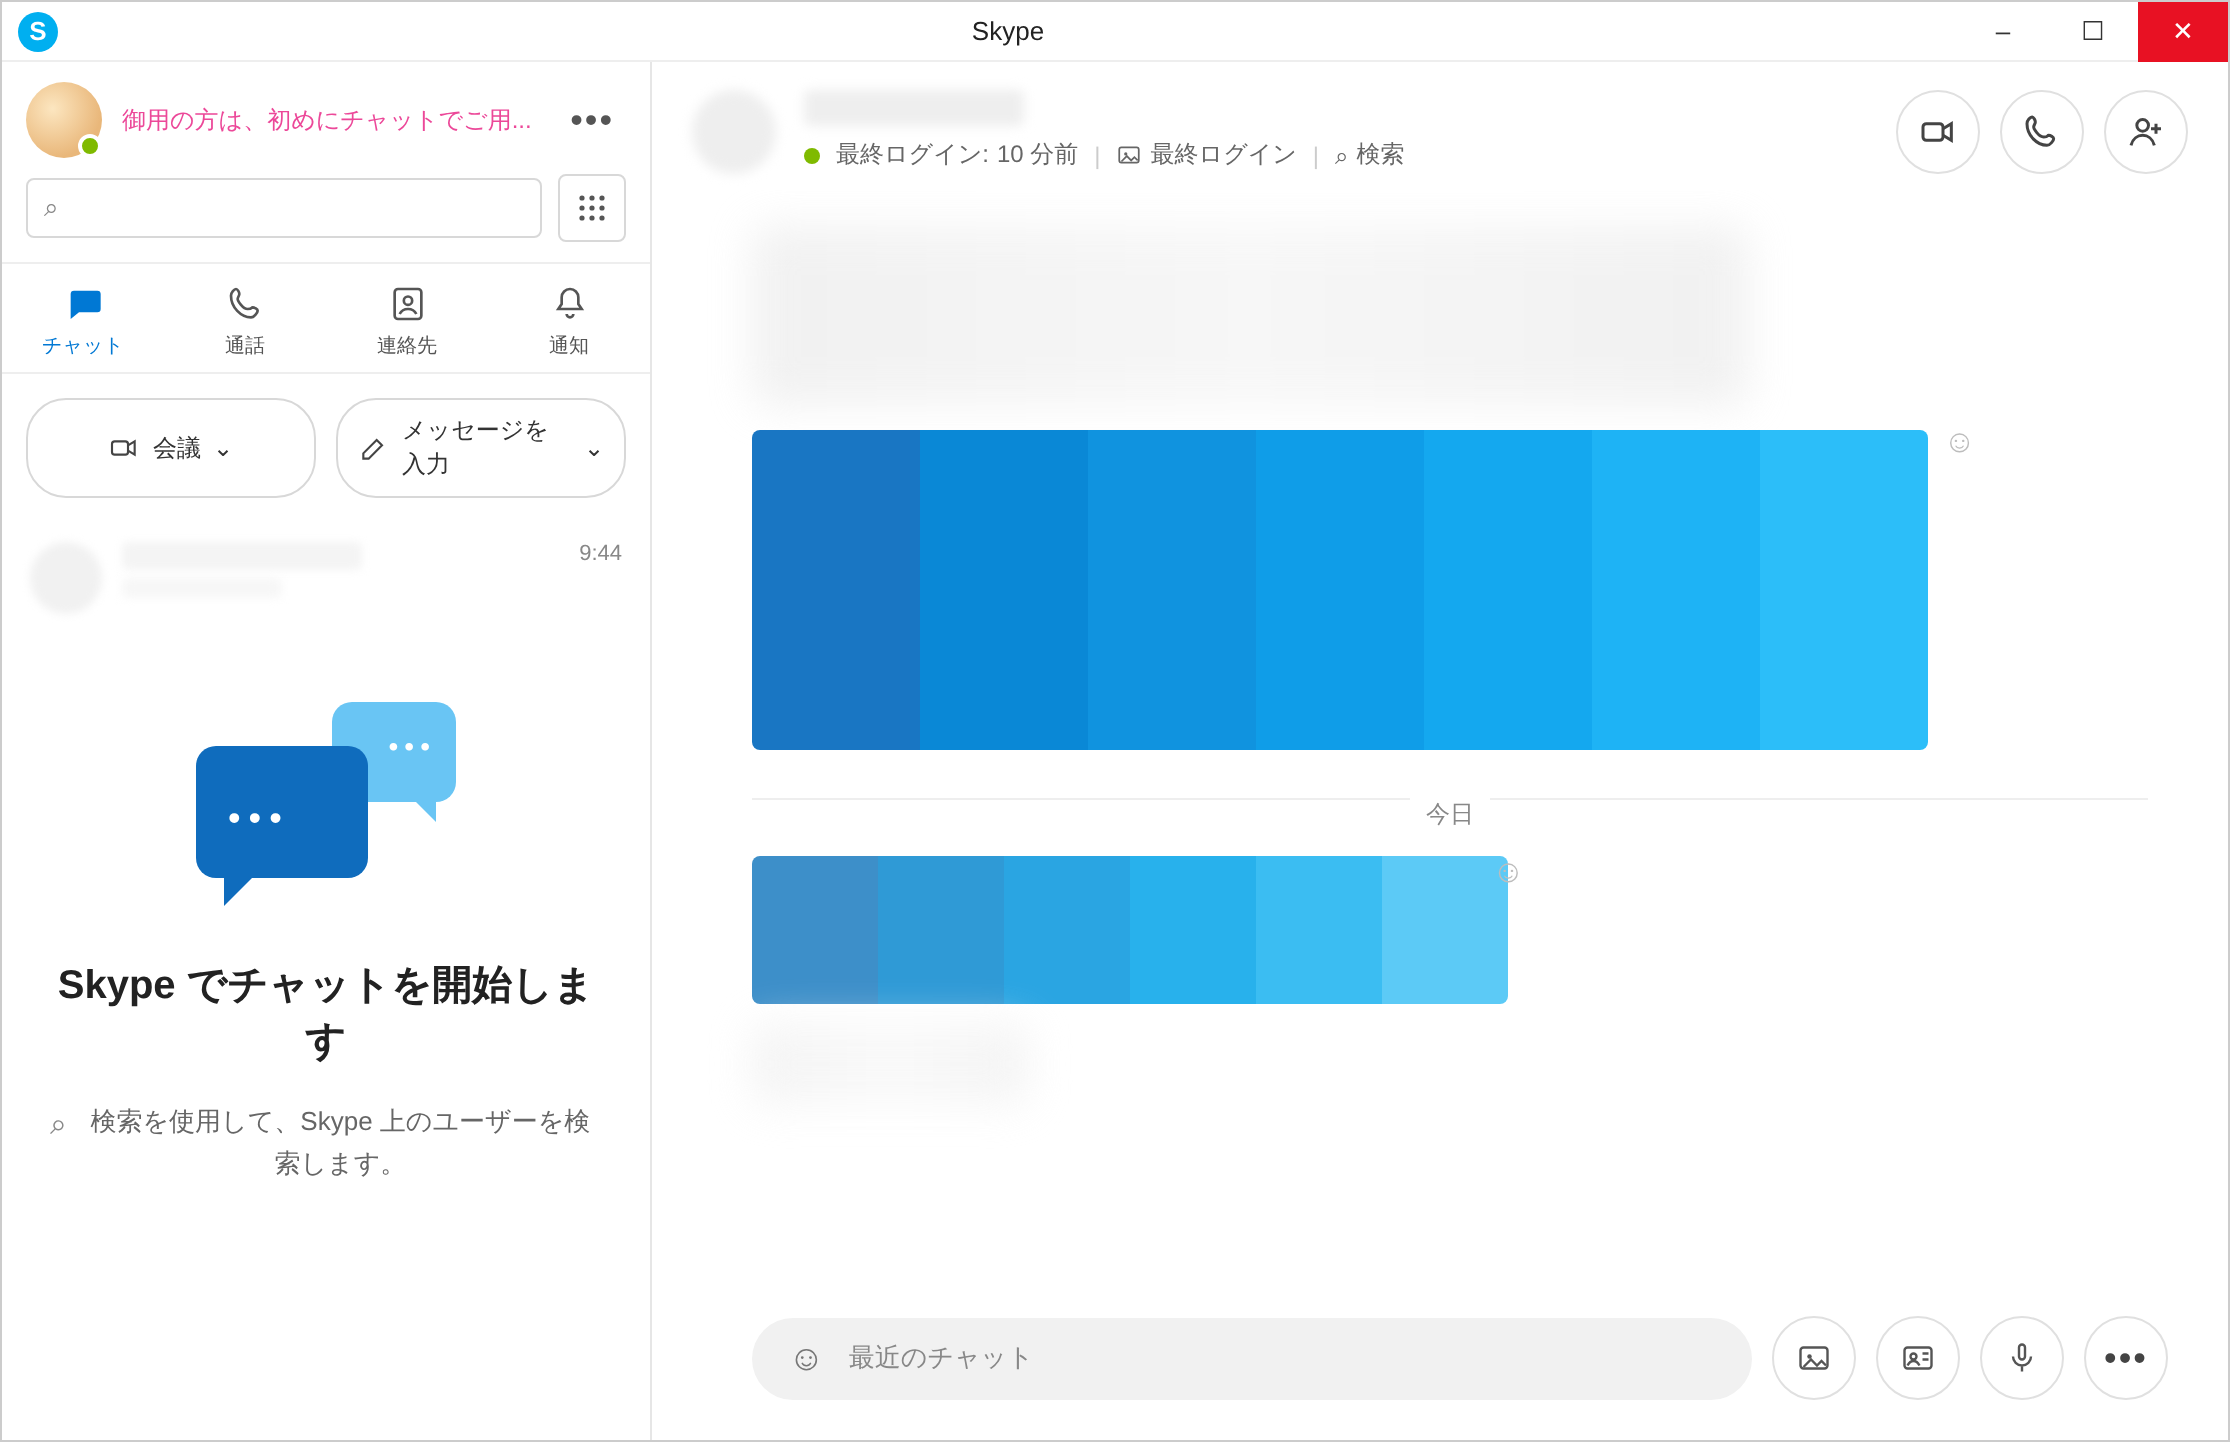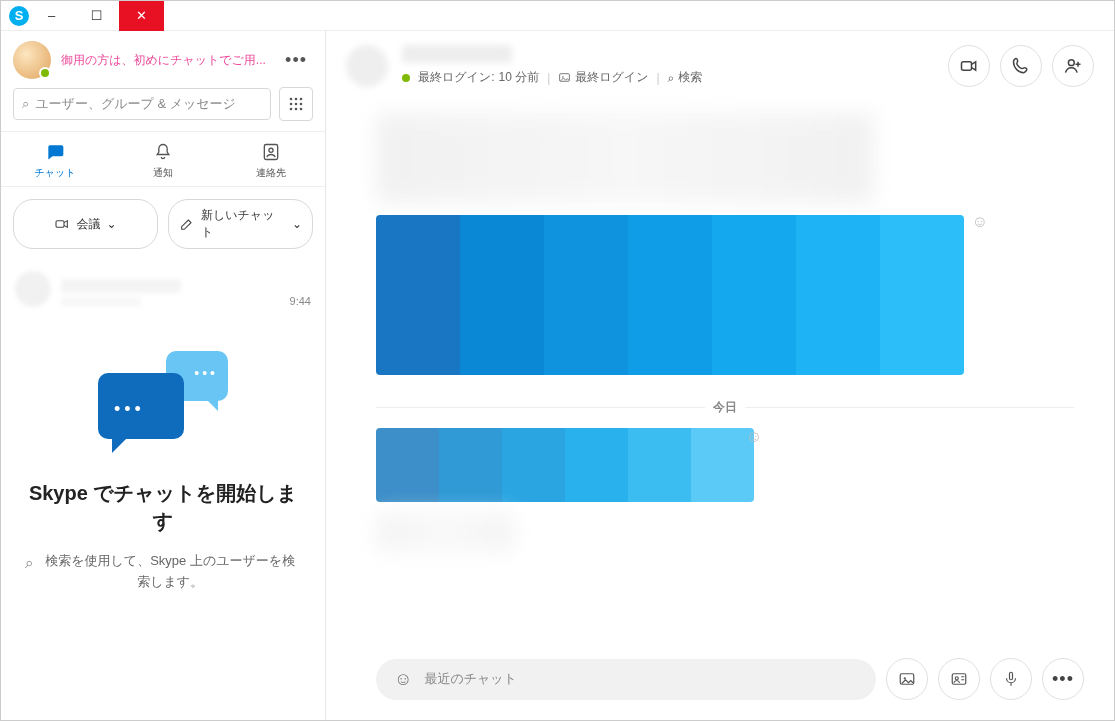--- a/index.html
+++ b/index.html
@@ -27,21 +27,21 @@
   .searchbox { flex: 1; display: flex; align-items: center; border: 1px solid #d8d8d8; border-radius: 4px; padding: 6px 8px; gap: 6px; color: #888; }
   .dialpad { width: 34px; height: 34px; border: 1px solid #d8d8d8; border-radius: 4px; display: flex; align-items: center; justify-content: center; color: #555; }
   .navtabs { display: flex; border-top: 1px solid #eee; border-bottom: 1px solid #eee; }
   .navtab { flex: 1; display: flex; flex-direction: column; align-items: center; padding: 10px 4px 6px 4px; gap: 4px; color: #555; font-size: 10px; }
   .navtab.active { color: #0078d4; }
   .navtab .ico { font-size: 18px; }
   .navtab .lbl { font-size: 10px; }
   .actionrow { display: flex; gap: 10px; padding: 12px; }
   .pill { flex: 1; display: flex; align-items: center; justify-content: center; gap: 6px; border: 1px solid #d8d8d8; border-radius: 20px; padding: 7px 10px; font-size: 12px; color: #333; }
   .recent-hdr { padding: 4px 12px 8px 12px; font-size: 12px; color: #777; }
-  .chat-item { display: flex; align-items: flex-end; padding: 10px 14px; gap: 10px; background: #fff; }
+  .chat-item { display: flex; align-items: flex-start; padding: 10px 14px; gap: 10px; background: #fff; }
   .chat-item .blurav { width: 36px; height: 36px; border-radius: 50%; background: #f1f1f1; filter: blur(2px); }
   .chat-item .ctext { flex: 1; }
   .chat-item .ctext .ln1 { font-size: 13px; color: #ddd; height: 14px; background: #f4f4f4; width: 120px; border-radius: 3px; filter: blur(2px); }
   .chat-item .ctext .ln2 { margin-top: 4px; font-size: 11px; color: #eee; height: 10px; background: #f7f7f7; width: 80px; border-radius: 3px; filter: blur(2px); }
   .chat-item .ts { font-size: 11px; color: #888; margin-left: auto; }
   .empty-area { flex: 1; display: flex; flex-direction: column; align-items: center; justify-content: flex-start; padding: 34px 24px 0 24px; text-align: center; }
   .chat-illus { position: relative; width: 130px; height: 110px; margin-bottom: 18px; }
   .bubble1 { position: absolute; left: 0; top: 22px; width: 86px; height: 66px; background: #0f6cbd; border-radius: 10px; }
   .bubble1:after { content: ""; position: absolute; left: 14px; bottom: -14px; border-width: 14px 14px 0 0; border-style: solid; border-color: #0f6cbd transparent transparent transparent; }
   .bubble2 { position: absolute; right: 0; top: 0; width: 62px; height: 50px; background: #69c5f4; border-radius: 10px; }
@@ -61,37 +61,38 @@
   .sep { color: #ccc; }
   .meta-link { display: flex; align-items: center; gap: 4px; text-align: center; }
   .hbtns { margin-left: auto; display: flex; gap: 10px; }
   .roundbtn { width: 42px; height: 42px; border-radius: 50%; border: 1px solid #e0e0e0; display: flex; align-items: center; justify-content: center; color: #444; font-size: 18px; background: #fff; }
   .conv-body { flex: 1; overflow: hidden; position: relative; padding: 6px 40px 0 50px; }
   .msg-block { filter: blur(10px); background: linear-gradient(90deg,#e8e8e8,#f2f2f2,#e8e8e8); border-radius: 8px; margin: 12px 200px 12px 0; height: 90px; opacity: 0.6; }
   .msg-blue { position: relative; margin: 10px 110px 24px 0; height: 160px; border-radius: 4px; overflow: hidden; display: flex; }
   .msg-blue .seg { flex: 1; }
   .msg-blue .seg:nth-child(1){ background:#1976c3;} .msg-blue .seg:nth-child(2){ background:#0a88d6;} .msg-blue .seg:nth-child(3){ background:#1093df;} .msg-blue .seg:nth-child(4){ background:#0f9de8;} .msg-blue .seg:nth-child(5){ background:#14a8ef;} .msg-blue .seg:nth-child(6){ background:#1eb3f5;} .msg-blue .seg:nth-child(7){ background:#2cbef9;}
   .react { position: absolute; color: #bdbdbd; font-size: 16px; }
-  .day-divider { display: flex; align-items: center; gap: 8px; color: #888; font-size: 12px; margin: 8px 0 12px 0; font-weight: bold; }
+  .day-divider { display: flex; align-items: flex-start; gap: 8px; color: #888; font-size: 12px; margin: 8px 0 12px 0; }
   .day-divider .line { flex: 1; height: 1px; background: #eee; }
   .msg-blue2 { margin: 4px 320px 10px 0; height: 74px; border-radius: 4px; overflow: hidden; display: flex; }
   .msg-blue2 .seg { flex: 1; }
   .msg-blue2 .seg:nth-child(1){ background:#3d8fc9;} .msg-blue2 .seg:nth-child(2){ background:#2f9ad6;} .msg-blue2 .seg:nth-child(3){ background:#2aa5e2;} .msg-blue2 .seg:nth-child(4){ background:#28b1ec;} .msg-blue2 .seg:nth-child(5){ background:#3bbdf2;} .msg-blue2 .seg:nth-child(6){ background:#5ccaf6;}
   .composer { display: flex; align-items: center; gap: 10px; padding: 14px 30px 20px 50px; }
   .compose-box { flex: 1; display: flex; align-items: center; gap: 12px; background: #f1f1f1; border-radius: 24px; padding: 10px 18px; color: #888; }
   .msg-grey { filter: blur(10px); background: linear-gradient(90deg,#efefef,#f7f7f7,#efefef); border-radius: 8px; margin: 10px 560px 10px 0; height: 40px; opacity: 0.7; }
   svg { display: block; }
 </style>
 </head>
 <body>
 
 <div class="window">
 
   <div class="titlebar">
     <div class="s-logo">S</div>
+    <div class="title">Skype</div>
     <div class="wbtns">
       <div class="wbtn">–</div>
       <div class="wbtn">☐</div>
       <div class="wbtn close">✕</div>
     </div>
   </div>
 
   <div class="body">
 
     <div class="sidebar">
@@ -101,21 +102,20 @@
           </div>
         <div>
           <div class="psub">御用の方は、初めにチャットでご用...</div>
         </div>
         <div class="dots">•••</div>
       </div>
 
       <div class="search-row">
         <div class="searchbox">
           <span>⌕</span>
-          <span>ユーザー、グループ &amp; メッセージ</span>
         </div>
         <div class="dialpad">
           <svg width="16" height="16" viewBox="0 0 16 16">
               <g fill="#555">
                 <circle cx="3" cy="3" r="1.3"></circle>
                 <circle cx="8" cy="3" r="1.3"></circle>
                 <circle cx="13" cy="3" r="1.3"></circle>
                 <circle cx="3" cy="8" r="1.3"></circle>
                 <circle cx="8" cy="8" r="1.3"></circle>
                 <circle cx="13" cy="8" r="1.3"></circle>
@@ -132,55 +132,63 @@
           <div class="ico">
               <svg width="20" height="20" viewBox="0 0 24 24">
                 <path fill="#0078d4" d="M4 4h16a2 2 0 0 1 2 2v9a2 2 0 0 1-2 2H9l-5 4V6a2 2 0 0 1 2-2z"></path>
               </svg>
             </div>
           <div class="lbl">チャット</div>
         </div>
         <div class="navtab">
           <div class="ico">
               <svg width="20" height="20" viewBox="0 0 24 24">
-                <path fill="none" stroke="#555" stroke-width="1.6" d="M12 3a5 5 0 0 0-5 5v4l-2 3h14l-2-3V8a5 5 0 0 0-5-5zM10 18a2 2 0 0 0 4 0"></path>
-              </svg>
-            </div>
-          <div class="lbl">通知</div>
+                <path fill="none" stroke="#555" stroke-width="1.6" d="M6 3c1 0 2 2 2 3s-1 2-1 3 3 6 6 6 2-1 3-1 3 1 3 2-2 4-4 4C9 20 3 14 3 7c0-2 2-4 3-4z"></path>
+              </svg>
+            </div>
+          <div class="lbl">通話</div>
         </div>
         <div class="navtab">
           <div class="ico">
               <svg width="20" height="20" viewBox="0 0 24 24">
                 <rect x="4" y="3" width="16" height="18" rx="2" fill="none" stroke="#555" stroke-width="1.6"></rect>
                 <circle cx="12" cy="10" r="2.5" fill="none" stroke="#555" stroke-width="1.6"></circle>
                 <path d="M7 18c1-2 3-3 5-3s4 1 5 3" fill="none" stroke="#555" stroke-width="1.6"></path>
               </svg>
             </div>
           <div class="lbl">連絡先</div>
+        </div>
+        <div class="navtab">
+          <div class="ico">
+              <svg width="20" height="20" viewBox="0 0 24 24">
+                <path fill="none" stroke="#555" stroke-width="1.6" d="M12 3a5 5 0 0 0-5 5v4l-2 3h14l-2-3V8a5 5 0 0 0-5-5zM10 18a2 2 0 0 0 4 0"></path>
+              </svg>
+            </div>
+          <div class="lbl">通知</div>
         </div>
       </div>
 
       <div class="actionrow">
         <div class="pill">
           <span>
               <svg width="16" height="16" viewBox="0 0 24 24">
                 <rect x="3" y="7" width="12" height="10" rx="2" fill="none" stroke="#444" stroke-width="1.6"></rect>
                 <path d="M15 10l5-3v10l-5-3" fill="none" stroke="#444" stroke-width="1.6"></path>
               </svg>
             </span>
           <span>会議</span>
           <span>⌄</span>
         </div>
         <div class="pill">
           <span>
               <svg width="16" height="16" viewBox="0 0 24 24">
                 <path fill="none" stroke="#444" stroke-width="1.6" d="M4 20h4l10-10-4-4L4 16v4zM14 6l4 4"></path>
               </svg>
             </span>
-          <span>新しいチャット</span>
+          <span>メッセージを入力</span>
           <span>⌄</span>
         </div>
       </div>
 
 
       <div class="chat-item">
         <div class="blurav"></div>
         <div class="ctext">
           <div class="ln1"></div>
           <div class="ln2"></div>

